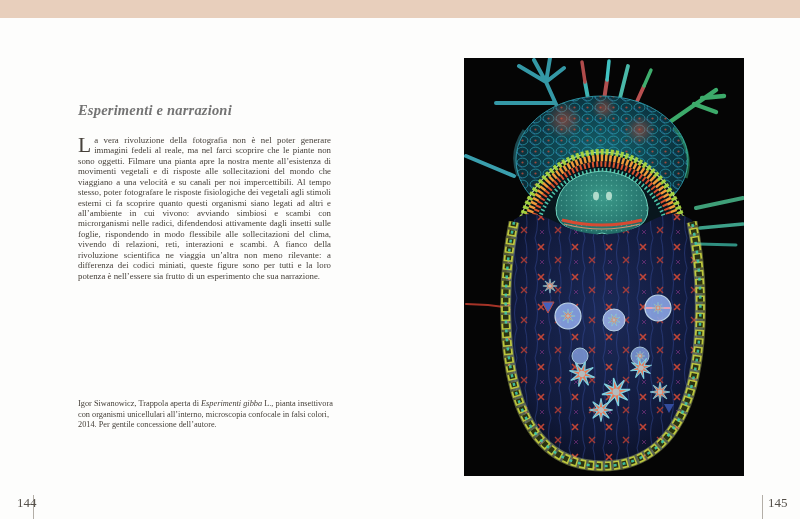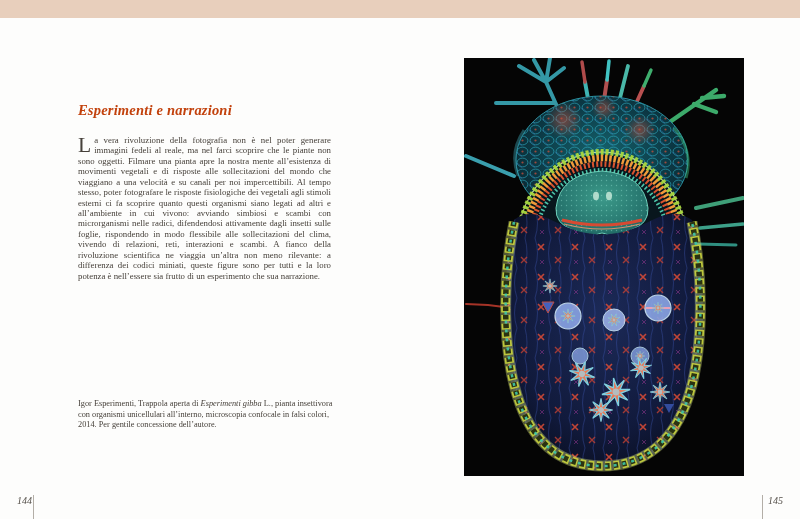--- a/index.html
+++ b/index.html
@@ -4,53 +4,53 @@
 <style>
   html,body{margin:0;padding:0;}
   body{
     width:800px;height:519px;position:relative;overflow:hidden;
     background:#fdfdfc;
     font-family:"Liberation Serif", serif;
   }
   .top-band{position:absolute;left:0;top:0;width:800px;height:18px;background:#e8cfbc;}
   .page-title{
     position:absolute;left:78px;top:92px;
-    font-style:italic;font-size:14.5px;color:#c2410c;letter-spacing:.2px;
+    font-style:italic;font-size:14.5px;color:#737373;letter-spacing:.2px;
   }
   .body-para{
     position:absolute;left:78px;top:126px;width:253px;
     text-align:justify;font-size:8.8px;line-height:10.45px;color:#46403a;
   }
   .dropcap{
     float:left;font-size:21.5px;line-height:16.5px;padding:2px 3px 0 0;color:#46403a;
   }
   .caption{
     position:absolute;left:78px;top:391px;width:256px;
     font-size:8.3px;line-height:10.3px;color:#46403a;
   }
   .caption .ital{font-style:italic;}
-  .pagenum{position:absolute;top:495px;font-size:10px;color:#55504a;font-style:italic;}
+  .pagenum{position:absolute;top:495px;font-size:13px;color:#55504a;}
   .pagenum.left{left:17px;}
   .pagenum.right{left:768px;}
   .folio-rule{position:absolute;top:495px;width:1px;height:24px;background:#b3aea7;}
   .folio-rule.left{left:33px;}
   .folio-rule.right{left:762px;}
   .figure-wrap{position:absolute;left:464px;top:58px;width:280px;height:418px;}
   .figure-wrap svg{display:block;}
 </style>
 </head>
 <body>
 
 <div class="top-band"></div>
 
 <h1 class="page-title">Esperimenti e narrazioni</h1>
 
 <p class="body-para"><span class="dropcap">L</span><span>a vera rivoluzione della fotografia non è nel poter generare immagini fedeli al reale, ma nel farci scoprire che le piante non sono oggetti. Filmare una pianta apre la nostra mente all’esistenza di movimenti vegetali e di risposte alle sollecitazioni del mondo che viaggiano a una velocità e su canali per noi impercettibili. Al tempo stesso, poter fotografare le risposte fisiologiche dei vegetali agli stimoli esterni ci fa scoprire quanto questi organismi siano legati ad altri e all’ambiente in cui vivono: avviando simbiosi e scambi con microrganismi nelle radici, difendendosi attivamente dagli insetti sulle foglie, rispondendo in modo flessibile alle sollecitazioni del clima, vivendo di relazioni, reti, interazioni e scambi. A fianco della rivoluzione scientifica ne viaggia un’altra non meno rilevante: a differenza dei codici miniati, queste figure sono per tutti e la loro potenza è nell’essere sia frutto di un esperimento che sua narrazione.</span></p>
 
-<p class="caption"><span>Igor Esperimenti, Trappola aperta di </span><span class="ital">Esperimenti gibba</span><span> L., pianta insettivora con organismi unicellulari all’interno, microscopia confocale in falsi colori, 2014. Per gentile concessione dell’autore.</span></p>
+<p class="caption"><span>Igor Siwanowicz, Trappola aperta di </span><span class="ital">Esperimenti gibba</span><span> L., pianta insettivora con organismi unicellulari all’interno, microscopia confocale in falsi colori, 2014. Per gentile concessione dell’autore.</span></p>
 
 <div class="folio-rule left"></div>
 <div class="pagenum left">144</div>
 
 <div class="figure-wrap">
 <svg width="280" height="418" viewBox="0 0 280 418" xmlns="http://www.w3.org/2000/svg">
   <defs>
     <radialGradient id="domeGrad" cx="50%" cy="45%" r="65%">
       <stop offset="0%" stop-color="#16646e"></stop>
       <stop offset="60%" stop-color="#0d3c48"></stop>

